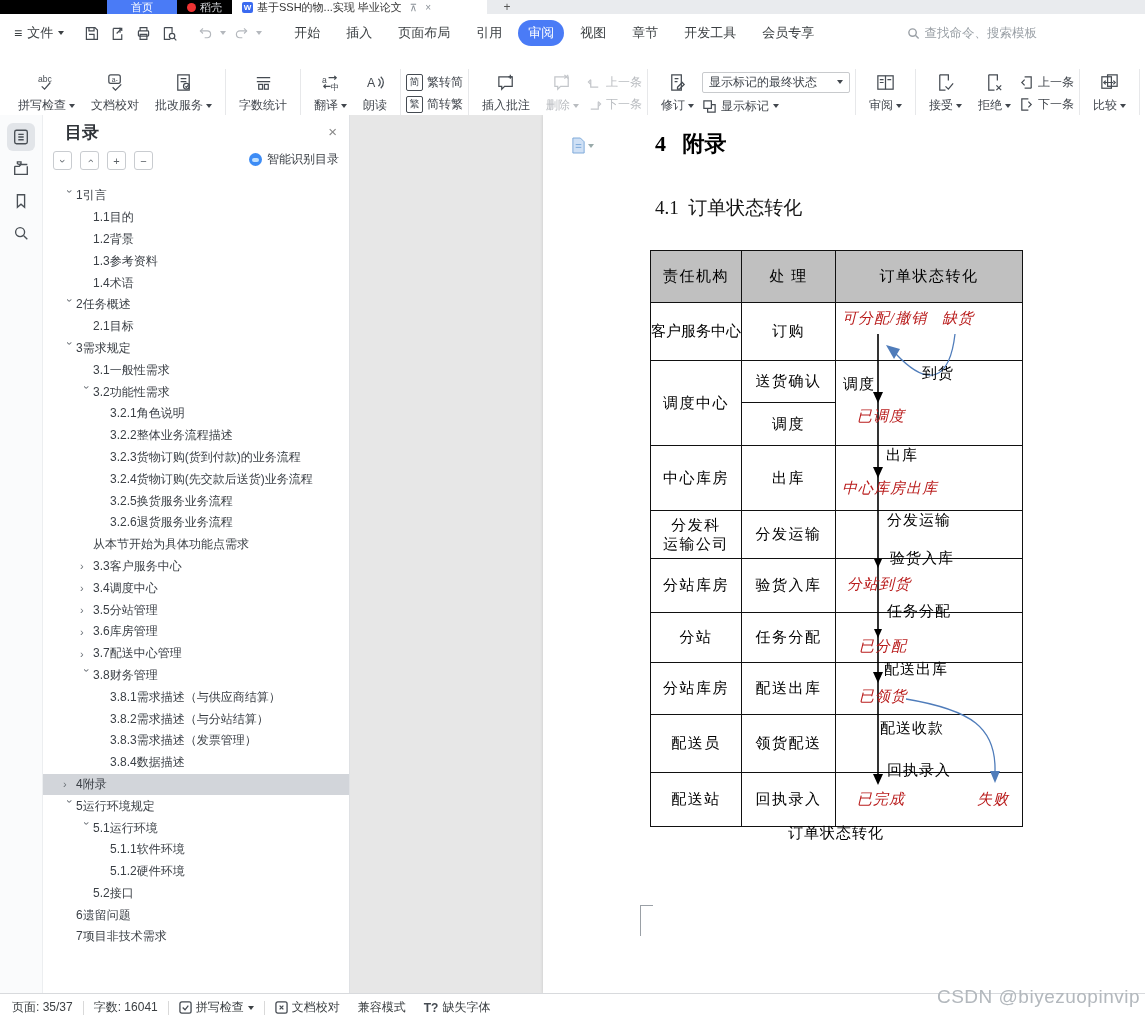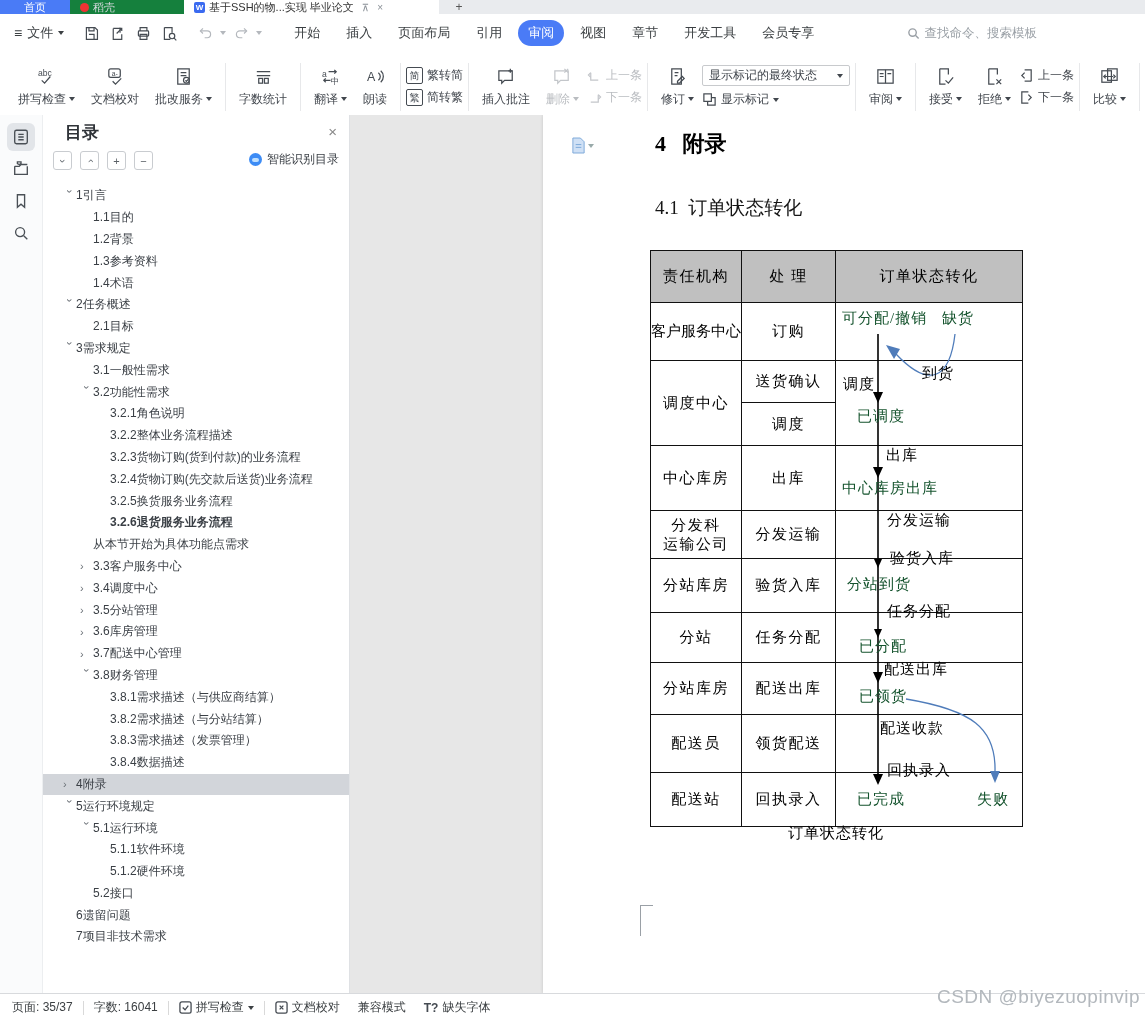--- a/index.html
+++ b/index.html
@@ -1,20 +1,20 @@
 <!DOCTYPE html>
 <html><head>
 <meta charset="utf-8">
 <style>
   html,body{margin:0;padding:0;}
   body{width:1145px;height:1021px;position:relative;overflow:hidden;background:#fff;
        font-family:"Liberation Sans","DejaVu Sans",sans-serif;color:#3c4043;}
   
   .tabbar{position:absolute;left:0;top:0;width:100%;height:14px;background:#e9ebee;display:flex;overflow:hidden;}
-  .tab-dark{background:#15803d;display:flex;width:184px;}
+  .tab-dark{background:#000000;display:flex;width:232px;justify-content:flex-end;}
   .tab{display:flex;align-items:center;gap:4px;font-size:11px;padding:0 10px;height:14px;}
   .tab-home{background:#4a7bf6;color:#fff;width:50px;justify-content:center;}
   .tab-docer{color:#d8dbdf;}
   .docer-dot{width:9px;height:9px;border-radius:50%;background:#e33;display:inline-block;}
   .tab-doc{background:#fff;color:#333;width:235px;}
   .wicon{width:11px;height:11px;background:#3a6af0;color:#fff;font-size:8px;font-weight:bold;
          display:inline-flex;align-items:center;justify-content:center;border-radius:2px;flex:none;}
   .tab-doc .title{white-space:nowrap;overflow:hidden;font-size:11px;}
   .tab-ico{color:#8a9097;font-size:10px;margin-left:4px;}
   .tab-new{width:40px;color:#555;display:flex;align-items:center;justify-content:center;font-size:12px;}
@@ -26,21 +26,21 @@
   .mico{width:26px;height:24px;display:flex;align-items:center;justify-content:center;}
   .mico svg{width:17px;height:17px;stroke:#454b52;fill:none;stroke-width:1.4;}
   .mico.gray svg{stroke:#b4b8bd;}
   .undo-grp{display:flex;align-items:center;gap:2px;color:#b4b8bd;margin:0 6px 0 10px;}
   .mtabs{display:flex;align-items:center;gap:6px;margin-left:16px;}
   .mtab{font-size:13px;padding:4px 10px;border-radius:14px;white-space:nowrap;}
   .mtab.active{background:#4a7bf6;color:#fff;}
   .msearch{margin-left:auto;margin-right:108px;display:flex;align-items:center;gap:5px;color:#9aa0a6;font-size:12.5px;}
   .msearch svg{width:13px;height:13px;stroke:#9aa0a6;fill:none;stroke-width:1.5;}
   
-  .ribbon{position:absolute;left:0;top:56px;width:100%;height:63px;background:#fff;border-bottom:2px solid #701a75;
+  .ribbon{position:absolute;left:0;top:64px;width:100%;height:63px;background:#fff;border-bottom:5px solid #701a75;
           display:flex;align-items:center;padding-left:10px;box-sizing:border-box;justify-content:flex-end;}
   .rdiv{width:1px;background:#e7e8ea;height:48px;margin:0 5px;flex:none;}
   .rbtn{display:flex;flex-direction:column;align-items:center;justify-content:center;gap:4px;font-size:12px;
         color:#41464d;padding:0 8px;white-space:nowrap;flex:none;}
   .rbtn svg,.rsmall svg{width:21px;height:21px;stroke:#454b52;fill:none;stroke-width:1.3;flex:none;}
   .rsmall svg{width:15px;height:15px;}
   .rlabel{display:flex;align-items:center;gap:3px;}
   .rcol{display:flex;flex-direction:column;justify-content:center;gap:5px;flex:none;}
   .rsmall{display:flex;align-items:center;gap:4px;font-size:12px;color:#41464d;white-space:nowrap;}
   .disabled{color:#b9bcc0;}
@@ -81,21 +81,21 @@
   .table-wrap{position:absolute;left:107px;top:135px;width:372px;}
   table.flowtable{border-collapse:collapse;table-layout:fixed;width:372px;
       font-family:"Liberation Serif","DejaVu Serif",serif;font-size:15px;color:#000;}
   table.flowtable td{border:1.5px solid #111;text-align:center;vertical-align:middle;letter-spacing:1.5px;
       padding:0;white-space:pre-line;}
   td.hdr{background:#c0c0c0;}
   tr.h52{height:52px;}tr.h51{height:58px;}tr.h42{height:42px;}tr.h43{height:43px;}tr.h65{height:65px;}
   tr.h48{height:48px;}tr.h54{height:54px;}tr.h50{height:50px;}
   .flow-overlay{position:absolute;left:0;top:0;width:372px;height:562px;pointer-events:none;}
   .fl{position:absolute;font-family:"Liberation Serif","DejaVu Serif",serif;font-size:15px;letter-spacing:1px;white-space:nowrap;}
-  .fl.blue{color:#14532d;}
+  .fl.blue{color:#b91c1c;font-style:italic;}
   .fl.black{color:#000;}
   .tcaption{position:absolute;left:0;top:574px;width:372px;text-align:center;font-size:15px;color:#000;
       font-family:"Liberation Serif","DejaVu Serif",serif;letter-spacing:1px;}
   .corner-mark{position:absolute;left:97px;top:790px;width:12px;height:30px;border-left:1px solid #9aa0a6;border-top:1px solid #9aa0a6;}
   
   .statusbar{position:absolute;left:0;top:993px;width:100%;height:28px;background:#fff;border-top:1px solid #d8dadd;
       display:flex;align-items:center;font-size:12px;color:#3c4043;padding-left:12px;box-sizing:border-box;gap:10px;}
   .sdiv{width:1px;height:14px;background:#d9d9d9;}
   .sitem{display:flex;align-items:center;gap:4px;white-space:nowrap;}
   .sitem svg{width:13px;height:13px;stroke:#454b52;fill:none;stroke-width:1.4;}
@@ -493,21 +493,21 @@
         </div>
         <div class="toc-row" style="padding-left: 67px;">
           <span>3.2.3货物订购(货到付款)的业务流程</span>
         </div>
         <div class="toc-row" style="padding-left: 67px;">
           <span>3.2.4货物订购(先交款后送货)业务流程</span>
         </div>
         <div class="toc-row" style="padding-left: 67px;">
           <span>3.2.5换货服务业务流程</span>
         </div>
-        <div class="toc-row" style="padding-left: 67px; font-weight: bold;">
+        <div class="toc-row" style="padding-left: 67px;">
           <span>3.2.6退货服务业务流程</span>
         </div>
         <div class="toc-row" style="padding-left: 50px;">
           <span>从本节开始为具体功能点需求</span>
         </div>
         <div class="toc-row" style="padding-left: 37px;">
           <span class="toc-arrow">›</span>
           <span>3.3客户服务中心</span>
         </div>
         <div class="toc-row" style="padding-left: 37px;">

